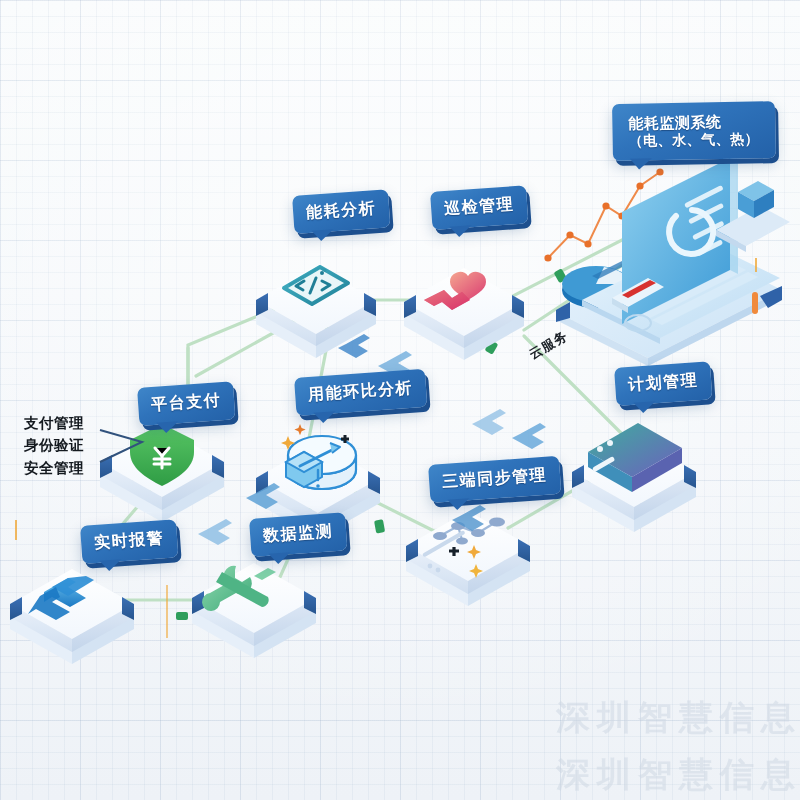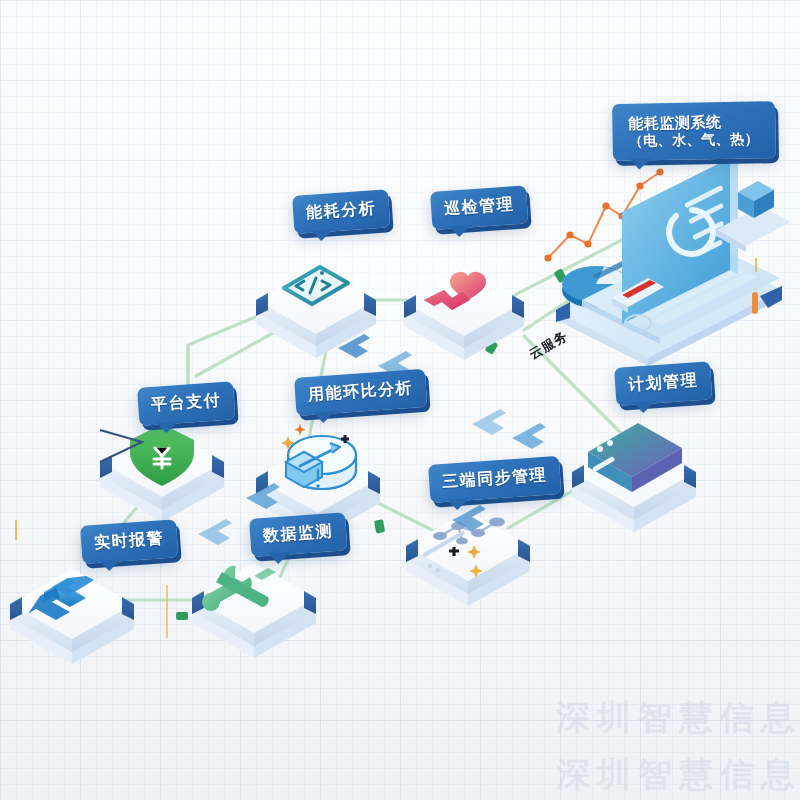--- a/index.html
+++ b/index.html
@@ -520,17 +520,22 @@
         <span class="txt">实时报警</span>
       </div>
   </div>
 
   <div class="tag" style="left:249px;top:519px;transform:rotate(-4deg);">
     <div class="body">
         <span class="txt">数据监测</span>
       </div>
   </div>
 
+  <div class="annot" style="left:24px;top:412px;">
+    <div>支付管理</div>
+    <div>身份验证</div>
+    <div>安全管理</div>
+  </div>
 
   <div class="cloud-lbl" style="left:526px;top:348px;">云服务</div>
 
   <div class="vignette"></div>
 </div>
 
 </body></html>

